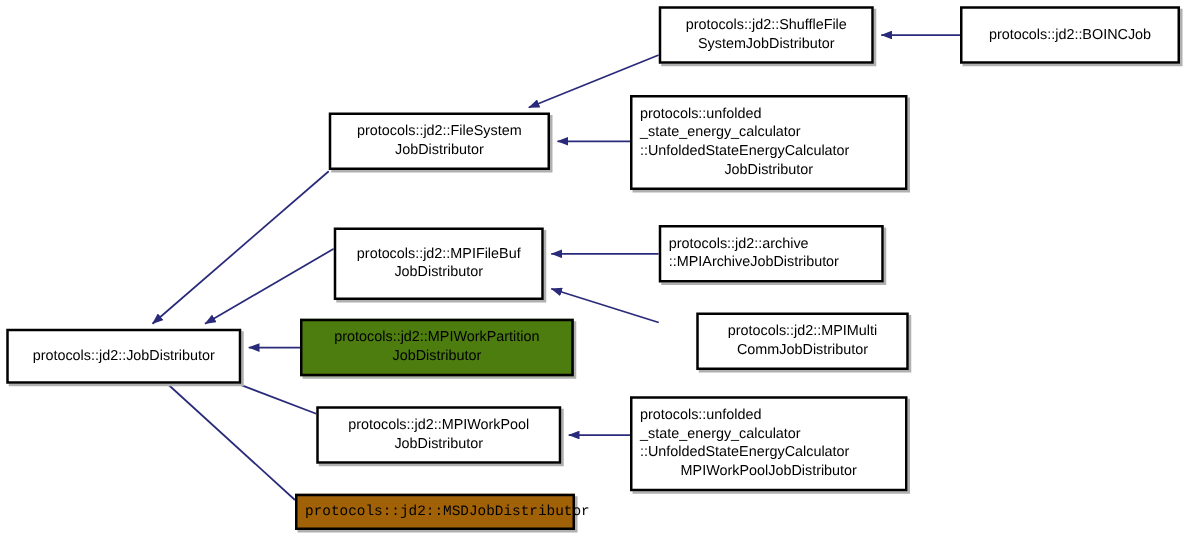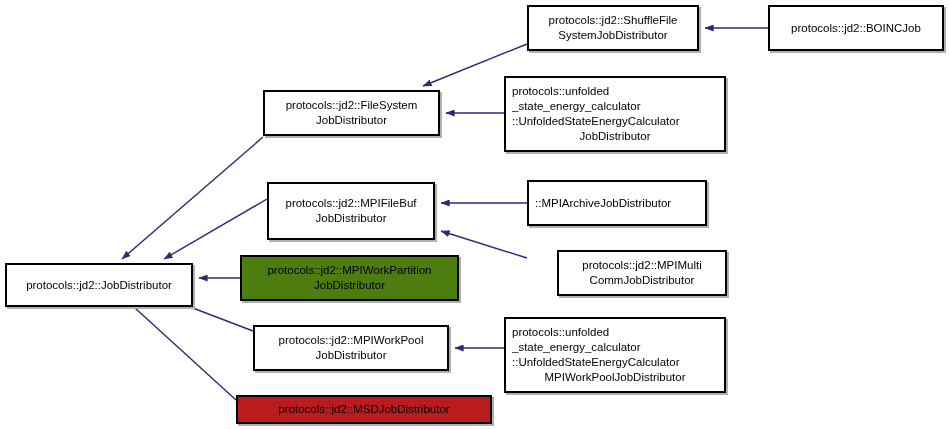--- a/index.html
+++ b/index.html
@@ -96,38 +96,39 @@
         <span class="label" style="color: rgb(0, 0, 0);">protocols::unfolded</span>
         <span class="label" style="color: rgb(0, 0, 0);">_state_energy_calculator</span>
         <span class="label" style="color: rgb(0, 0, 0);">::UnfoldedStateEnergyCalculator</span>
         <span class="label lastcentered" style="color: rgb(0, 0, 0);">JobDistributor</span>
       </div>
       <div class="node" style="left: 267px; top: 182px; width: 168px; height: 58px; border-color: rgb(0, 0, 0); background: rgb(255, 255, 255); box-shadow: rgb(176, 176, 176) 2px 2px 0px 0px;">
         <span class="label" style="color: rgb(0, 0, 0);">protocols::jd2::MPIFileBuf</span>
         <span class="label" style="color: rgb(0, 0, 0);">JobDistributor</span>
       </div>
       <div class="node leftalign" style="left: 527px; top: 180px; width: 180px; height: 46px; border-color: rgb(0, 0, 0); background: rgb(255, 255, 255); box-shadow: rgb(176, 176, 176) 2px 2px 0px 0px;">
+        <span class="label" style="color: rgb(0, 0, 0);">protocols::jd2::archive</span>
         <span class="label" style="color: rgb(0, 0, 0);">::MPIArchiveJobDistributor</span>
       </div>
       <div class="node" style="left: 527px; top: 250px; width: 170px; height: 46px; border-color: rgb(0, 0, 0); background: rgb(255, 255, 255); box-shadow: rgb(176, 176, 176) 2px 2px 0px 0px; margin-left: 30px;">
         <span class="label" style="color: rgb(0, 0, 0);">protocols::jd2::MPIMulti</span>
         <span class="label" style="color: rgb(0, 0, 0);">CommJobDistributor</span>
       </div>
       <div class="node" style="left: 240px; top: 255px; width: 219px; height: 46px; border-color: rgb(0, 0, 0); background: #4d7c0f; box-shadow: rgb(176, 176, 176) 2px 2px 0px 0px;">
         <span class="label" style="color: rgb(0, 0, 0);">protocols::jd2::MPIWorkPartition</span>
         <span class="label" style="color: rgb(0, 0, 0);">JobDistributor</span>
       </div>
       <div class="node" style="left: 253px; top: 325px; width: 196px; height: 46px; border-color: rgb(0, 0, 0); background: rgb(255, 255, 255); box-shadow: rgb(176, 176, 176) 2px 2px 0px 0px; justify-content: center;">
         <span class="label" style="color: rgb(0, 0, 0);">protocols::jd2::MPIWorkPool</span>
         <span class="label" style="color: rgb(0, 0, 0);">JobDistributor</span>
       </div>
       <div class="node leftalign" style="left: 504px; top: 317px; width: 222px; height: 76px; border-color: rgb(0, 0, 0); background: rgb(255, 255, 255); box-shadow: rgb(176, 176, 176) 2px 2px 0px 0px;">
         <span class="label" style="color: rgb(0, 0, 0);">protocols::unfolded</span>
         <span class="label" style="color: rgb(0, 0, 0);">_state_energy_calculator</span>
         <span class="label" style="color: rgb(0, 0, 0);">::UnfoldedStateEnergyCalculator</span>
         <span class="label lastcentered" style="color: rgb(0, 0, 0);">MPIWorkPoolJobDistributor</span>
       </div>
-      <div class="node" style="left: 236px; top: 395px; width: 256px; height: 29px; border-color: rgb(0, 0, 0); background: #b91c1c; box-shadow: rgb(176, 176, 176) 2px 2px 0px 0px;">
+      <div class="node" style="left: 236px; top: 395px; width: 224px; height: 29px; border-color: rgb(0, 0, 0); background: #a16207; box-shadow: rgb(176, 176, 176) 2px 2px 0px 0px; font-family: Liberation Mono, monospace;">
         <span class="label" style="color: rgb(0, 0, 0);">protocols::jd2::MSDJobDistributor</span>
       </div>
     </div>
 
 </div>
 
 </body></html>

